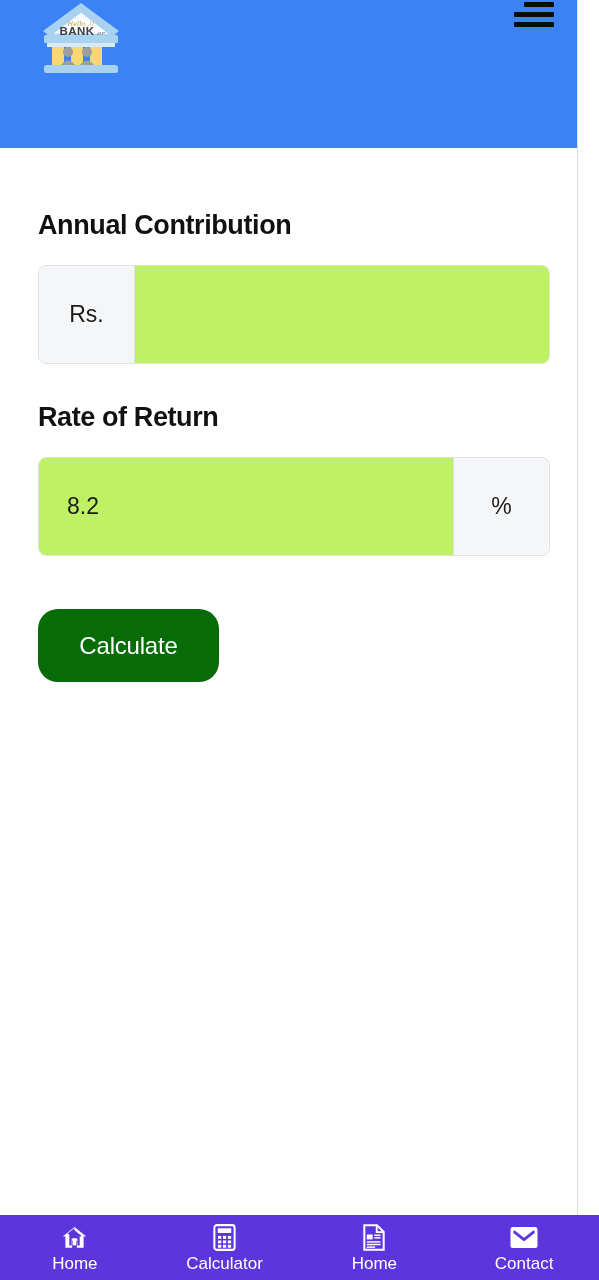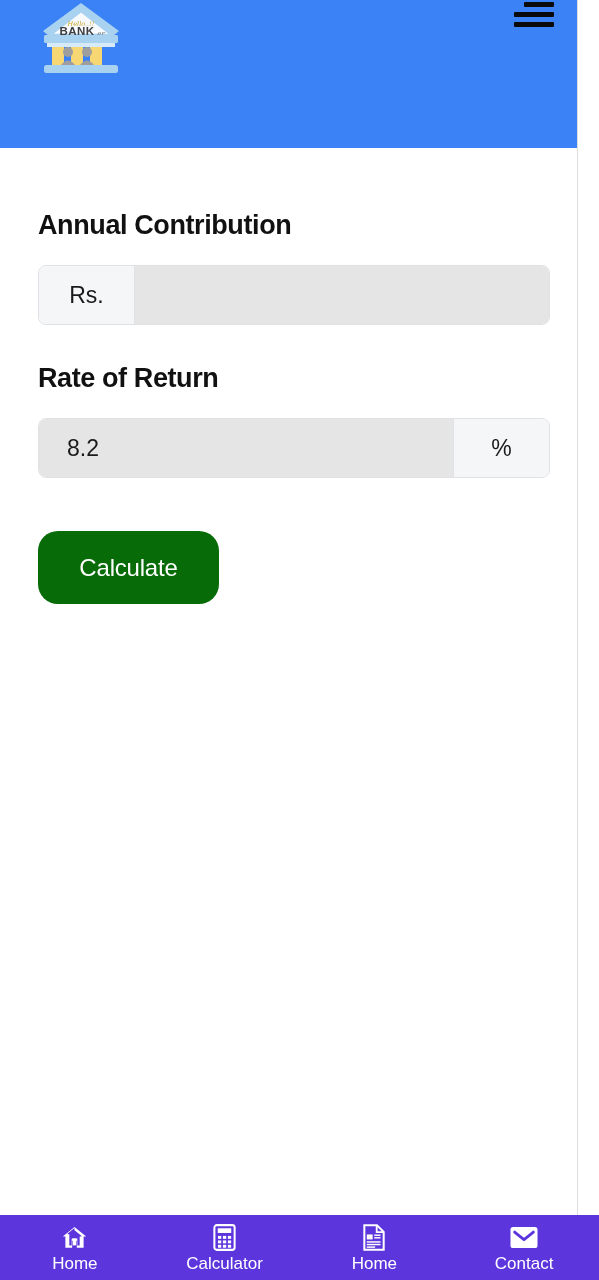--- a/index.html
+++ b/index.html
@@ -100,21 +100,21 @@
   .field-label {
     font-size: 27px;
     font-weight: bold;
     color: #111111;
     letter-spacing: -0.4px;
   }
 
   .input-group {
     display: flex;
     align-items: stretch;
-    height: 60px;
+    height: 99px;
     border: 1px solid #dfe1e5;
     border-radius: 8px;
     background: #ffffff;
     overflow: hidden;
   }
 
   .addon {
     display: flex;
     align-items: center;
     justify-content: center;
@@ -124,21 +124,21 @@
     padding: 0 22px;
     min-width: 96px;
   }
   .addon.left  { border-right: 1px solid #dfe1e5; }
   .addon.right { border-left: 1px solid #dfe1e5; }
 
   .text-input {
     flex: 1 1 auto;
     border: 0;
     outline: none;
-    background: #e5e5e5;
+    background: #bef264;
     font-family: "Liberation Sans", sans-serif;
     font-size: 23px;
     color: #1a1a1a;
     padding: 0 28px;
     min-width: 0;
   }
   .text-input::placeholder { color: #9aa0a6; }
 
   
   .button-row {

